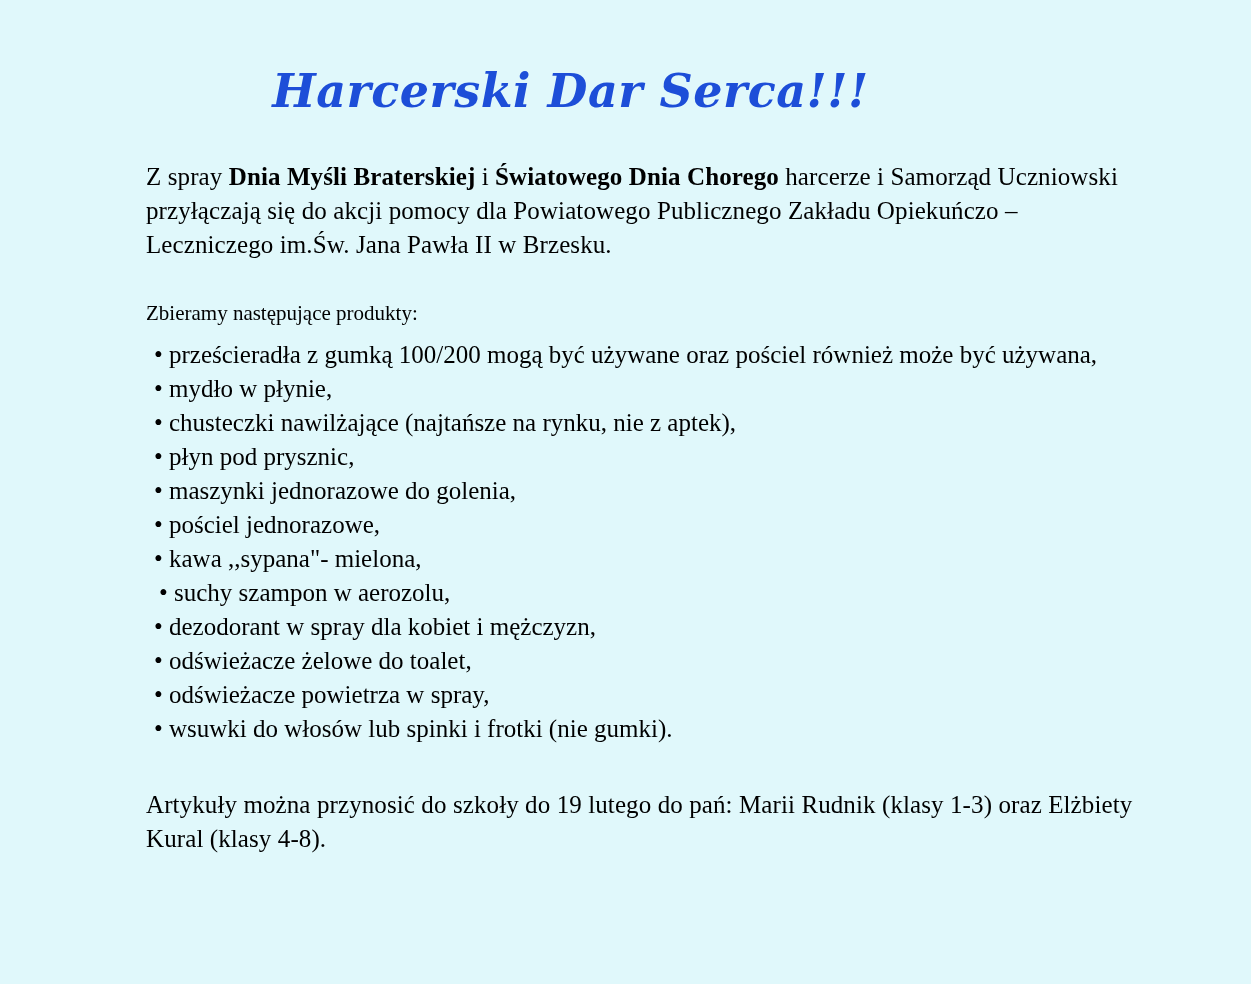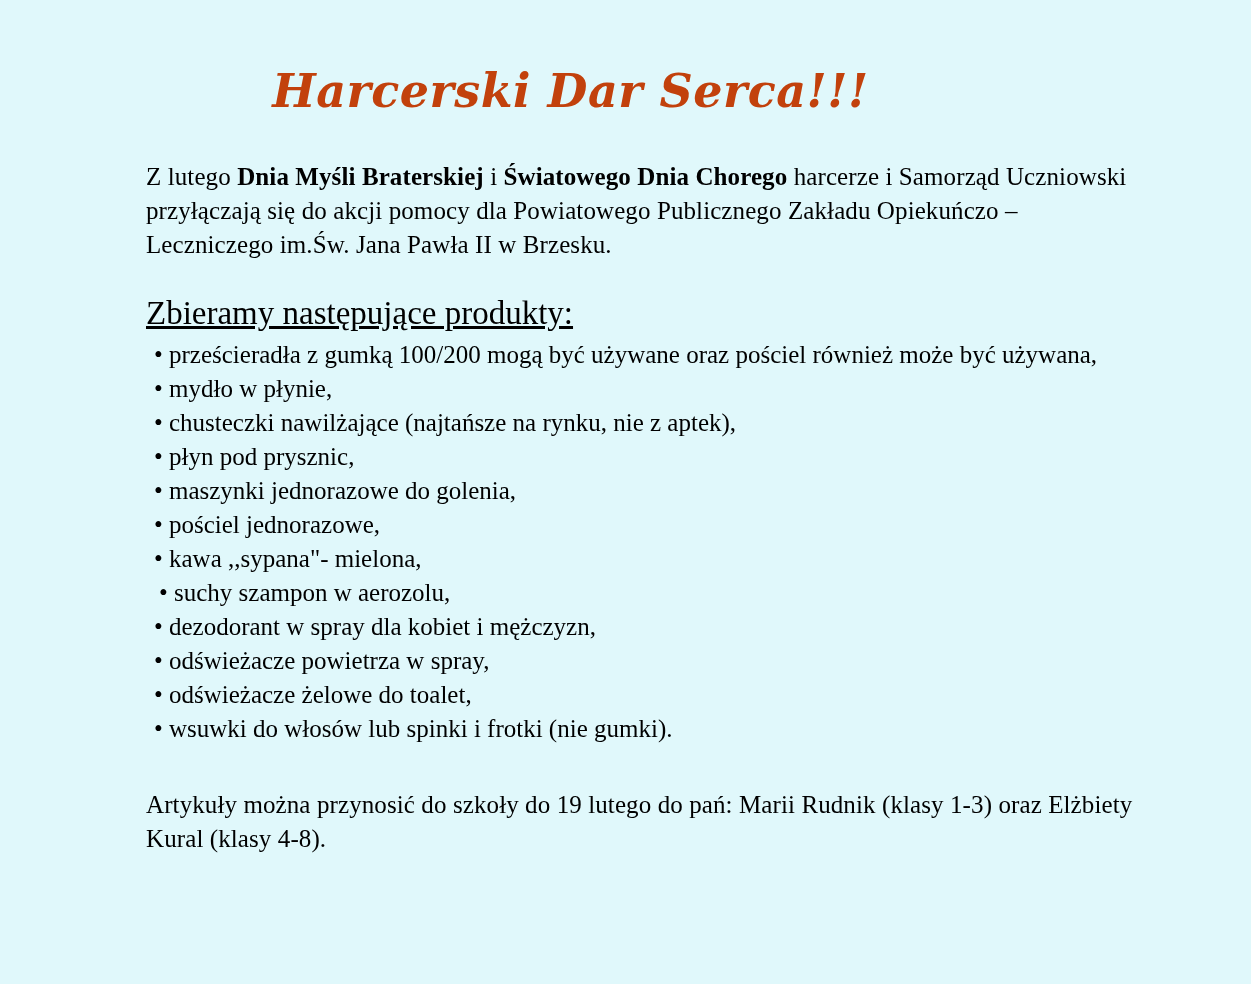--- a/index.html
+++ b/index.html
@@ -30,21 +30,21 @@
     top: 62px;
     left: 0;
     width: 1141px;
     text-align: center;
     font-family: "DejaVu Serif", "Liberation Serif", serif;
     font-style: italic;
     font-weight: bold;
     font-size: 46px;
     line-height: 58px;
     letter-spacing: 0.5px;
-    color: #c2410c;
+    color: #1d4ed8;
     white-space: nowrap;
   }
 
   
   .body-block {
     position: absolute;
     top: 160px;
     left: 146px;
     width: 1000px;
   }
@@ -60,24 +60,23 @@
   .para b {
     font-weight: bold;
     margin-top: 46px;
   }
 
   .spacer {
     height: 34px;
   }
 
   .section-heading {
-    font-size: 33px;
+    font-size: 21px;
     line-height: 34px;
     margin: 0;
-    text-decoration: underline;
     text-underline-offset: 2px;
   }
 
   .bullets {
     margin: 8px;
     padding: 0;
     list-style: none;
   }
 
   .bullets li {
@@ -94,38 +93,38 @@
 </style>
 </head>
 <body>
 
 <div class="page">
 
   <div class="title">Harcerski Dar Serca!!!</div>
 
   <div class="body-block">
 
-    <p class="para"><span>Z lutego </span><b>Dnia Myśli Braterskiej</b><span> i </span><b>Światowego Dnia Chorego</b><span> harcerze i Samorząd Uczniowski przyłączają się do akcji pomocy dla Powiatowego Publicznego Zakładu Opiekuńczo – Leczniczego im.Św. Jana Pawła II w Brzesku.</span></p>
+    <p class="para"><span>Z spray </span><b>Dnia Myśli Braterskiej</b><span> i </span><b>Światowego Dnia Chorego</b><span> harcerze i Samorząd Uczniowski przyłączają się do akcji pomocy dla Powiatowego Publicznego Zakładu Opiekuńczo – Leczniczego im.Św. Jana Pawła II w Brzesku.</span></p>
 
     <div class="spacer"></div>
 
     <p class="section-heading">Zbieramy następujące produkty:</p>
 
     <ul class="bullets">
       <li>• prześcieradła z gumką 100/200 mogą być używane oraz pościel również może być używana,</li>
       <li>• mydło w płynie,</li>
       <li>• chusteczki nawilżające (najtańsze na rynku, nie z aptek),</li>
       <li>• płyn pod prysznic,</li>
       <li>• maszynki jednorazowe do golenia,</li>
       <li>• pościel jednorazowe,</li>
       <li>• kawa ,,sypana"- mielona,</li>
       <li class="indented">• suchy szampon w aerozolu,</li>
       <li>• dezodorant w spray dla kobiet i mężczyzn,</li>
+      <li>• odświeżacze żelowe do toalet,</li>
       <li>• odświeżacze powietrza w spray,</li>
-      <li>• odświeżacze żelowe do toalet,</li>
       <li>• wsuwki do włosów lub spinki i frotki (nie gumki).</li>
     </ul>
 
     <div class="spacer"></div>
 
     <p class="para">Artykuły można przynosić do szkoły do 19 lutego do pań: Marii Rudnik (klasy 1-3) oraz Elżbiety Kural (klasy 4-8).</p>
 
   </div>
 </div>
 

